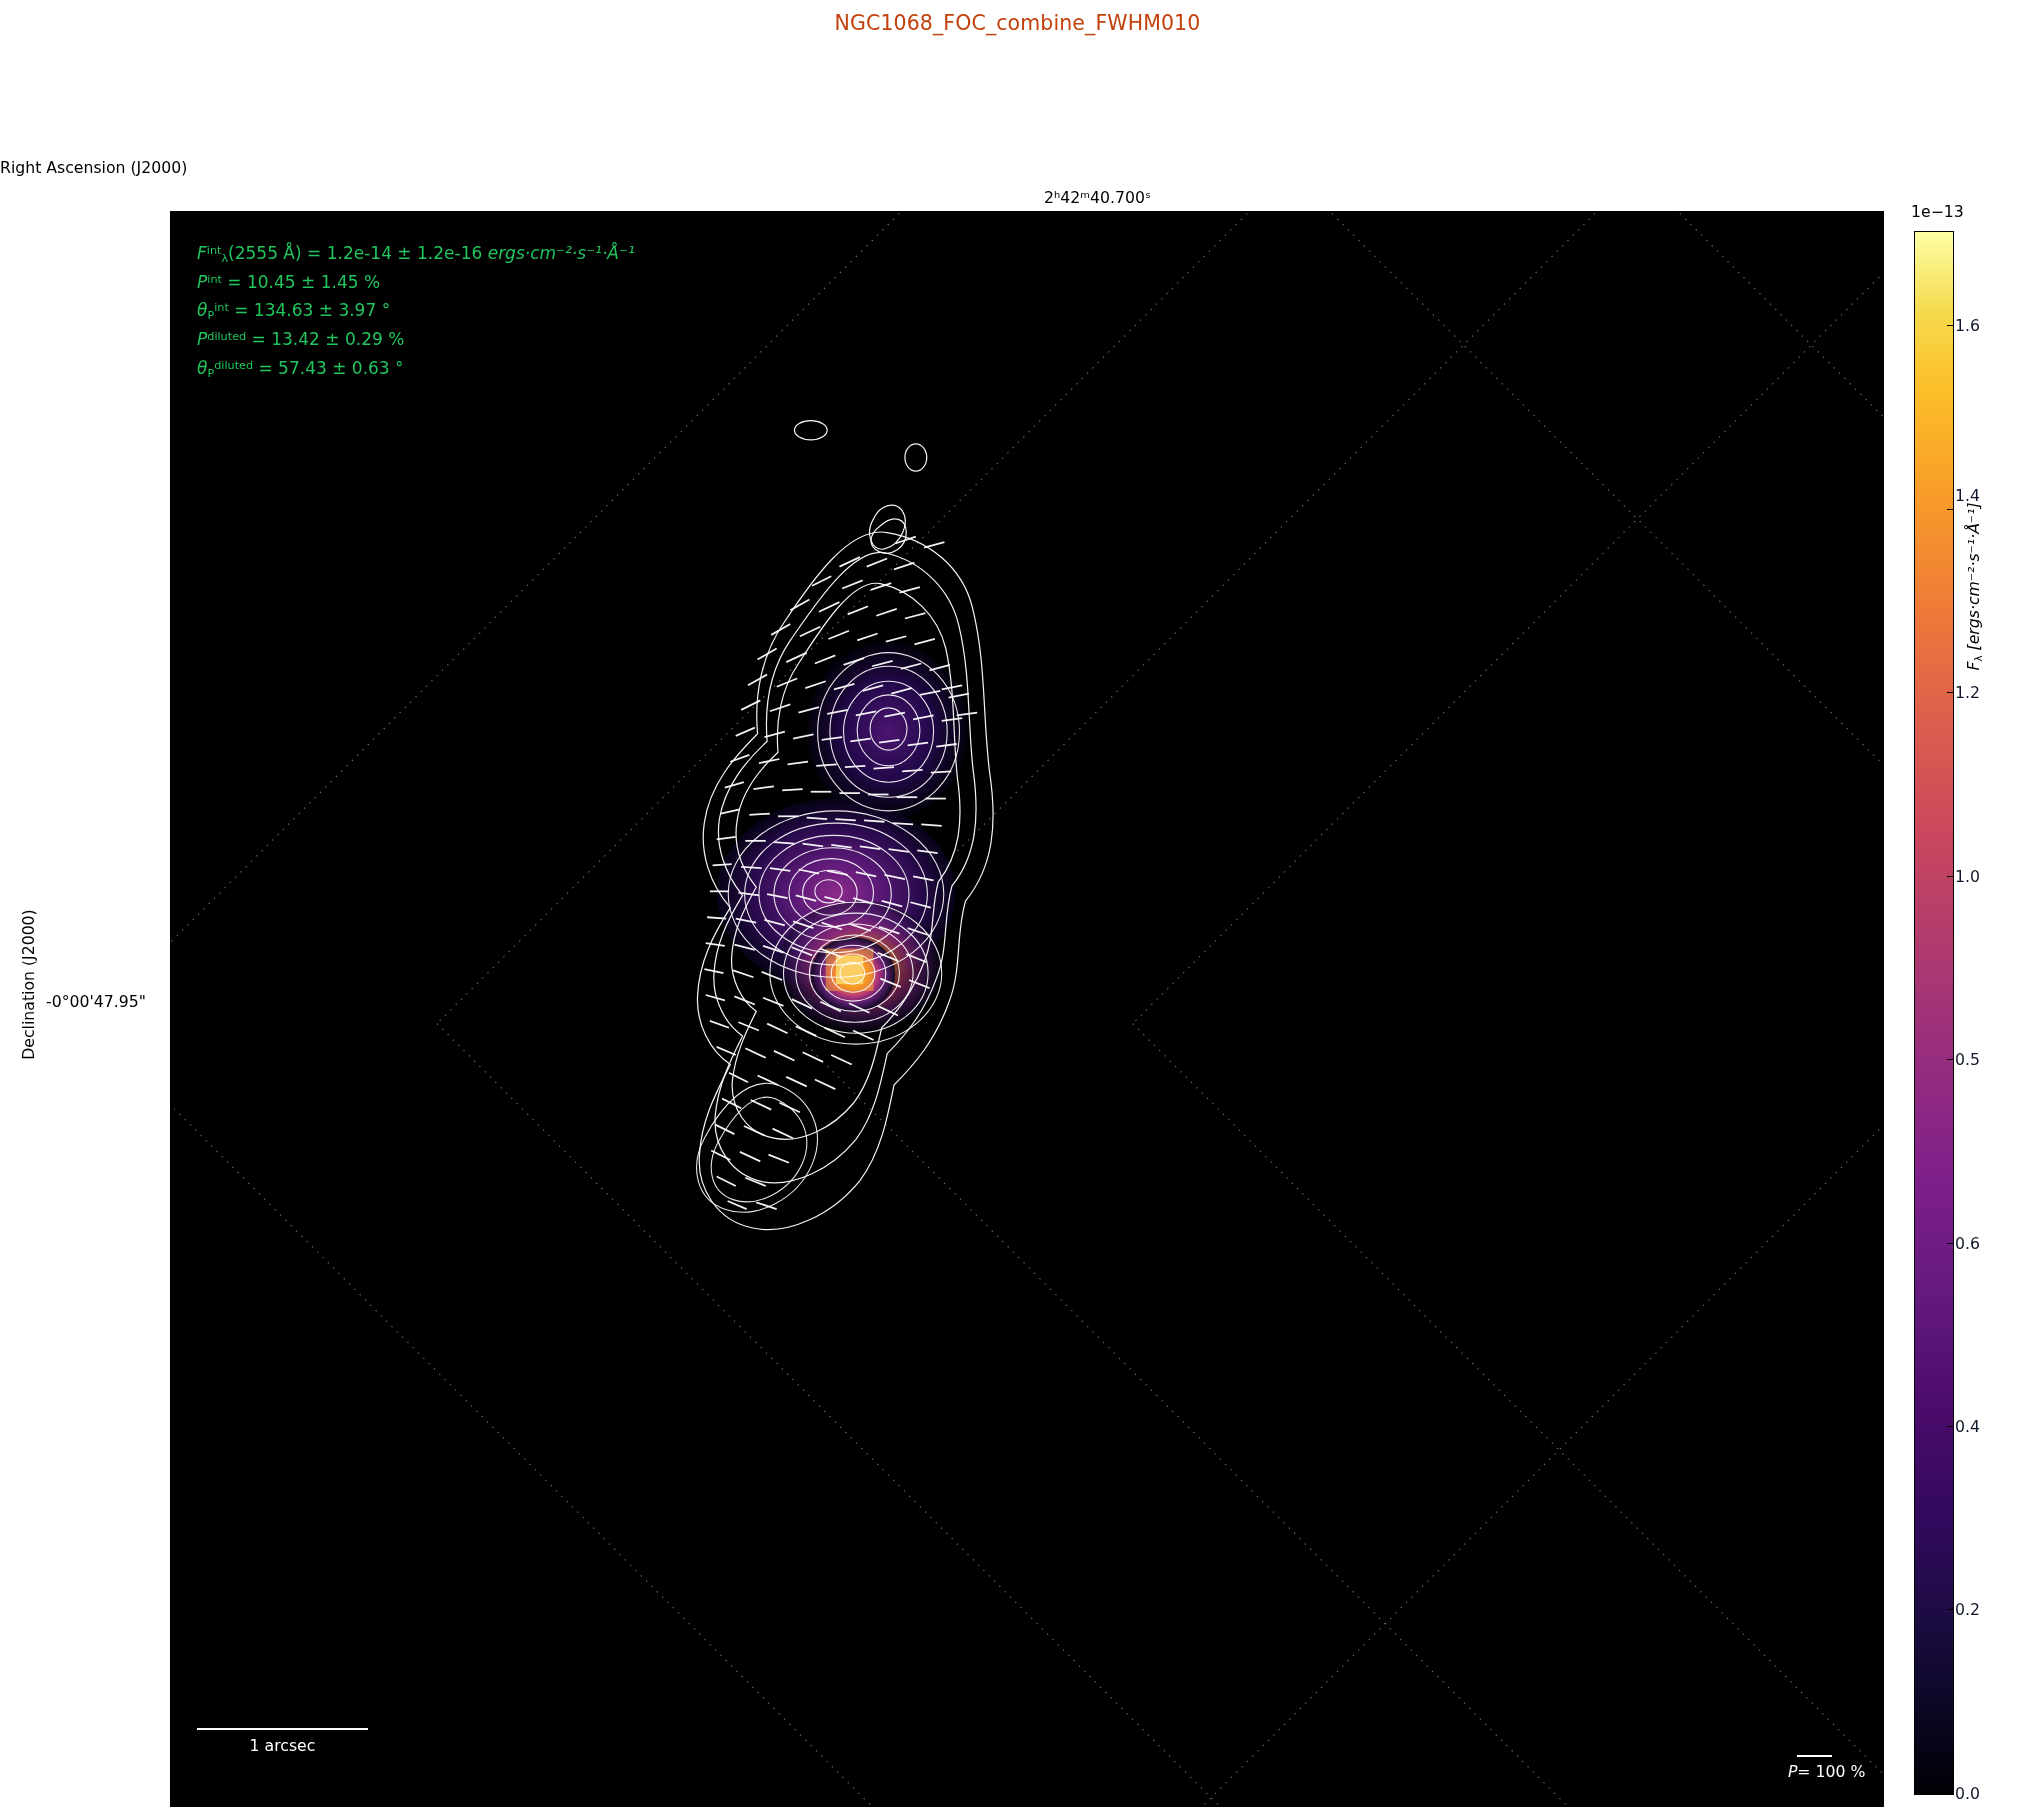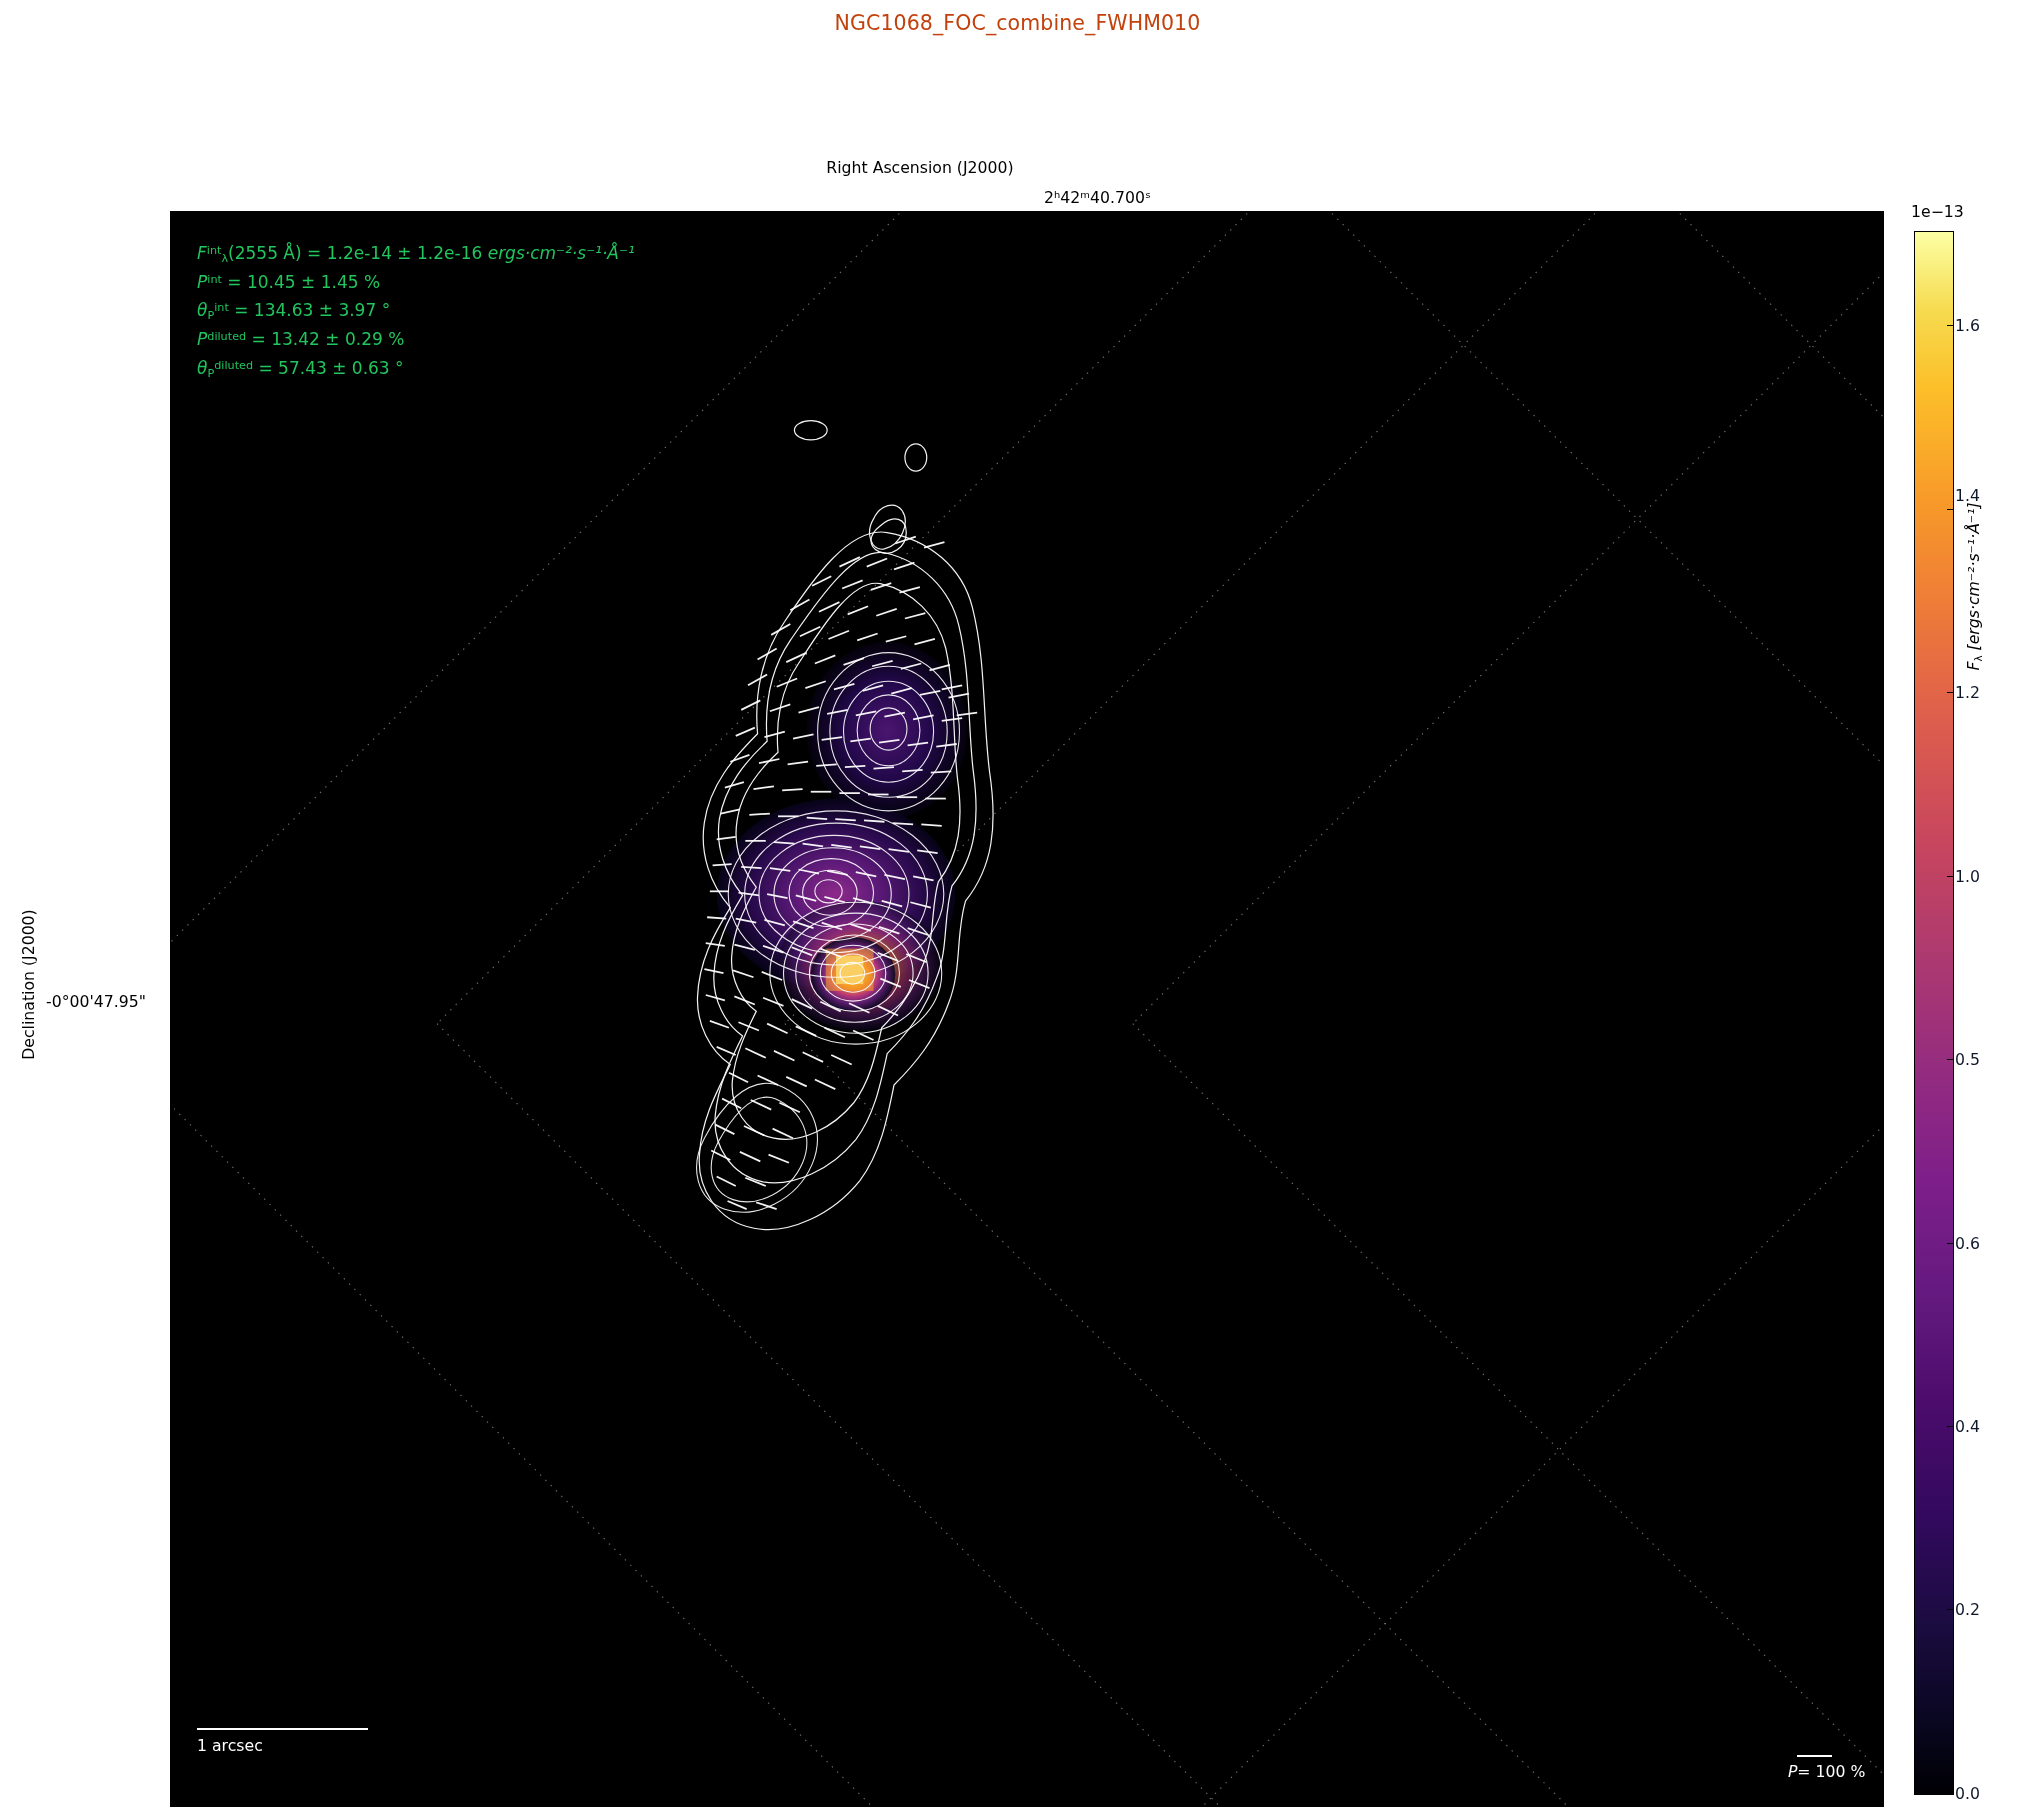--- a/index.html
+++ b/index.html
@@ -11,22 +11,22 @@
   }
 
   
   .axes{
     position:absolute;left:170px;top:211px;width:1712px;height:1596px;
     background:#000000;border:0.7px solid #000;overflow:hidden;
   }
 
   
   .ra-label{
-    position:absolute;left:0;top:158px;width:1786px;text-align:center;
-    font-size:15.7px;color:#000;padding-left:27px;
+    position:absolute;left:0;top:158px;width:1786px;text-align:left;
+    font-size:15.7px;color:#000;
   }
   .ra-tick-label{
     position:absolute;left:1044px;top:188px;font-size:15.7px;color:#000;white-space:nowrap;
   }
   .dec-label{
     position:absolute;left:-176px;top:975px;width:409px;text-align:center;
     transform:rotate(-90deg);font-size:15.7px;color:#000;
   }
   .dec-tick-label{
     position:absolute;left:46px;top:992px;font-size:15.7px;color:#000;white-space:nowrap;
@@ -40,21 +40,21 @@
     position:absolute;left:26px;top:29px;color:#22c55e;font-size:17px;line-height:1.52;
   }
   .annot div{white-space:nowrap;margin-bottom:2.7px;}
   .mi{font-style:italic;}
   sub{font-size:.66em;vertical-align:-.28em;}
   sup{font-size:.66em;vertical-align:.45em;}
 
   
   .scalebar{position:absolute;left:26px;bottom:53px;width:171px;}
   .scalebar .bar{height:2px;background:#fff;width:171px;}
-  .scalebar .lab{color:#fff;font-size:15.7px;margin-top:6.1px;}
+  .scalebar .lab{color:#fff;font-size:15.7px;margin-top:6.1px;text-align:center;}
 
   
   .pollegend{position:absolute;right:17.7px;bottom:27px;text-align:center;}
   .pollegend .bar{height:2px;background:#fff;width:35px;margin:0 auto 5.5px auto;}
   .pollegend .lab{color:#fff;font-size:15.7px;white-space:nowrap;margin-left:24px;}
 
   
   .cbar-wrap{position:absolute;left:1914px;top:231px;width:38px;height:1562px;}
   .cbar{
     width:38px;height:1562px;border:0.7px solid #000;

